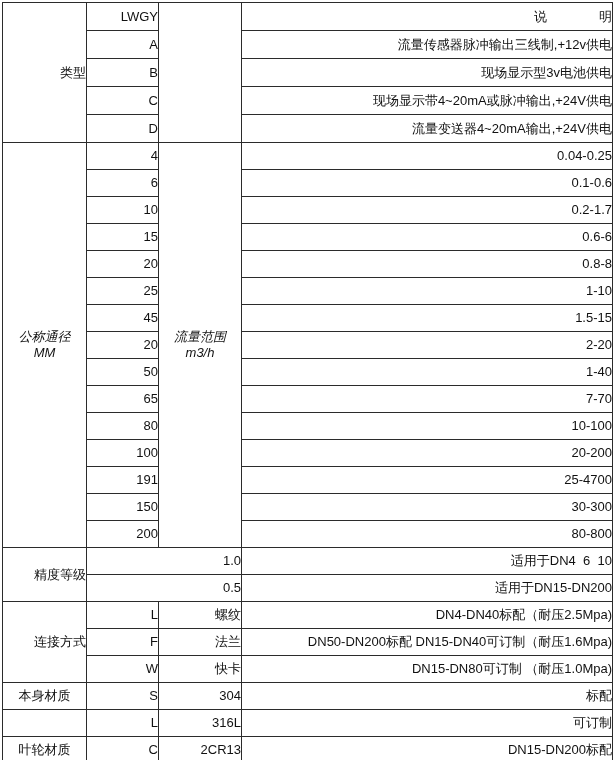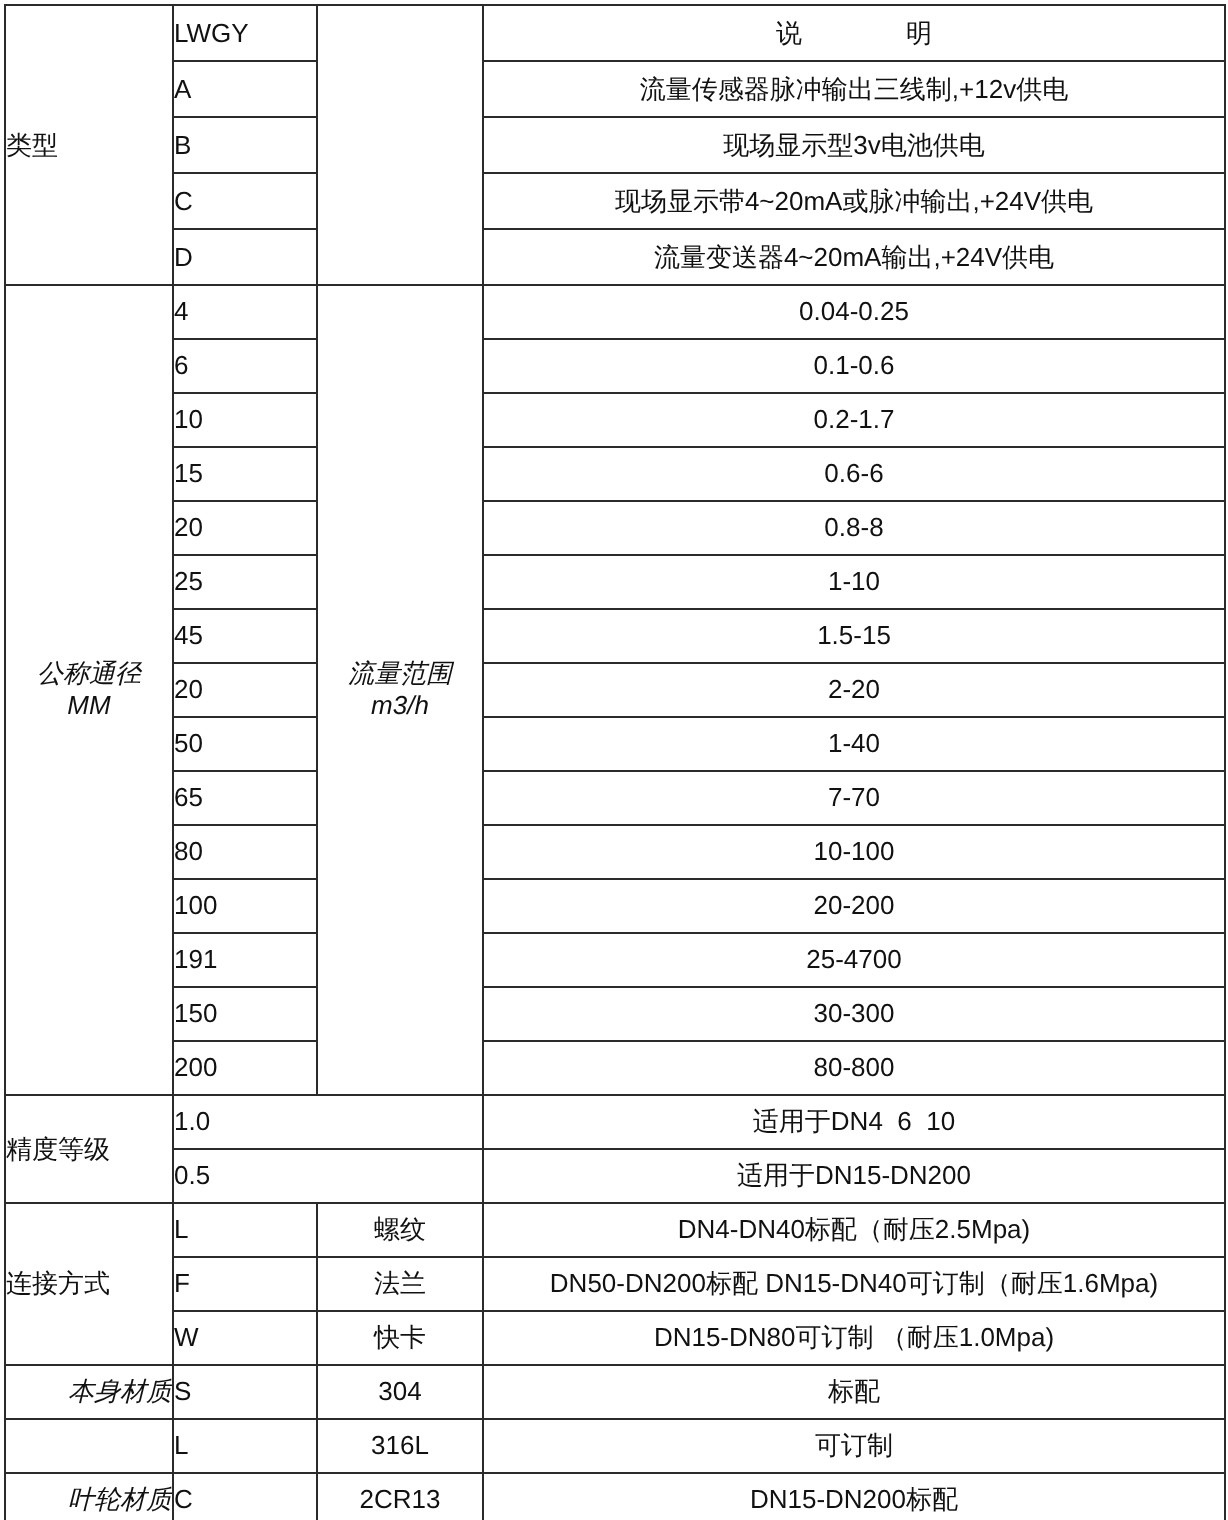--- a/index.html
+++ b/index.html
@@ -23,23 +23,23 @@
     font-size: 13px;
     color: #111111;
     padding: 0;
     height: 26px;
     vertical-align: middle;
     overflow: hidden;
     white-space: nowrap;
     line-height: 1.2;
   }
   tr.h27 td { height: 27px; }
-  .c  { text-align: left; }
-  .l  { text-align: center; padding-left: 3px; }
-  .lab { text-align: right; padding-left: 2px; font-style: italic; }
+  .c  { text-align: right; }
+  .l  { text-align: right; padding-left: 3px; }
+  .lab { text-align: center; padding-left: 2px; }
   .twoline { text-align: center; line-height: 1.55; white-space: normal; font-style: italic; }
   .twoline span { display: block; }
 </style>
 </head>
 <body>
 
 <div class="wrap">
 <table class="spec">
   <colgroup>
     <col style="width:84px">

